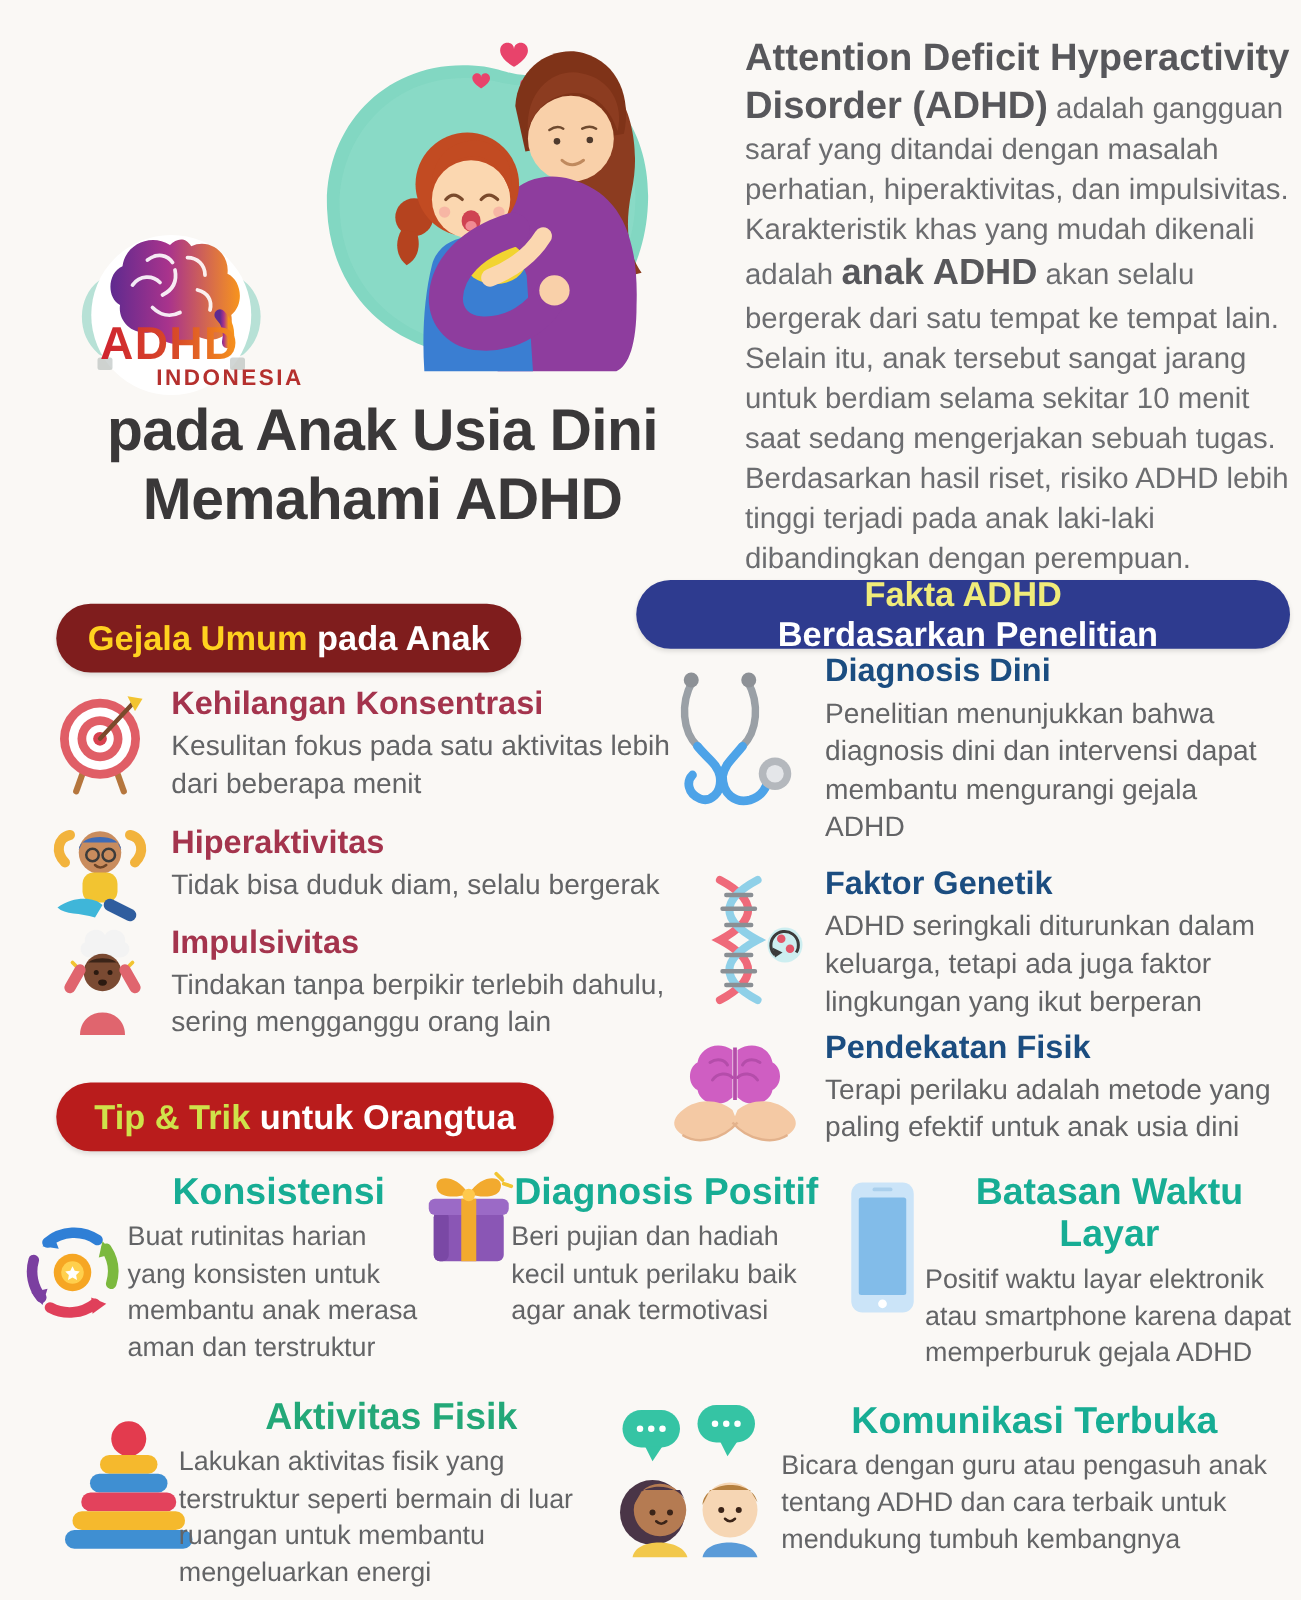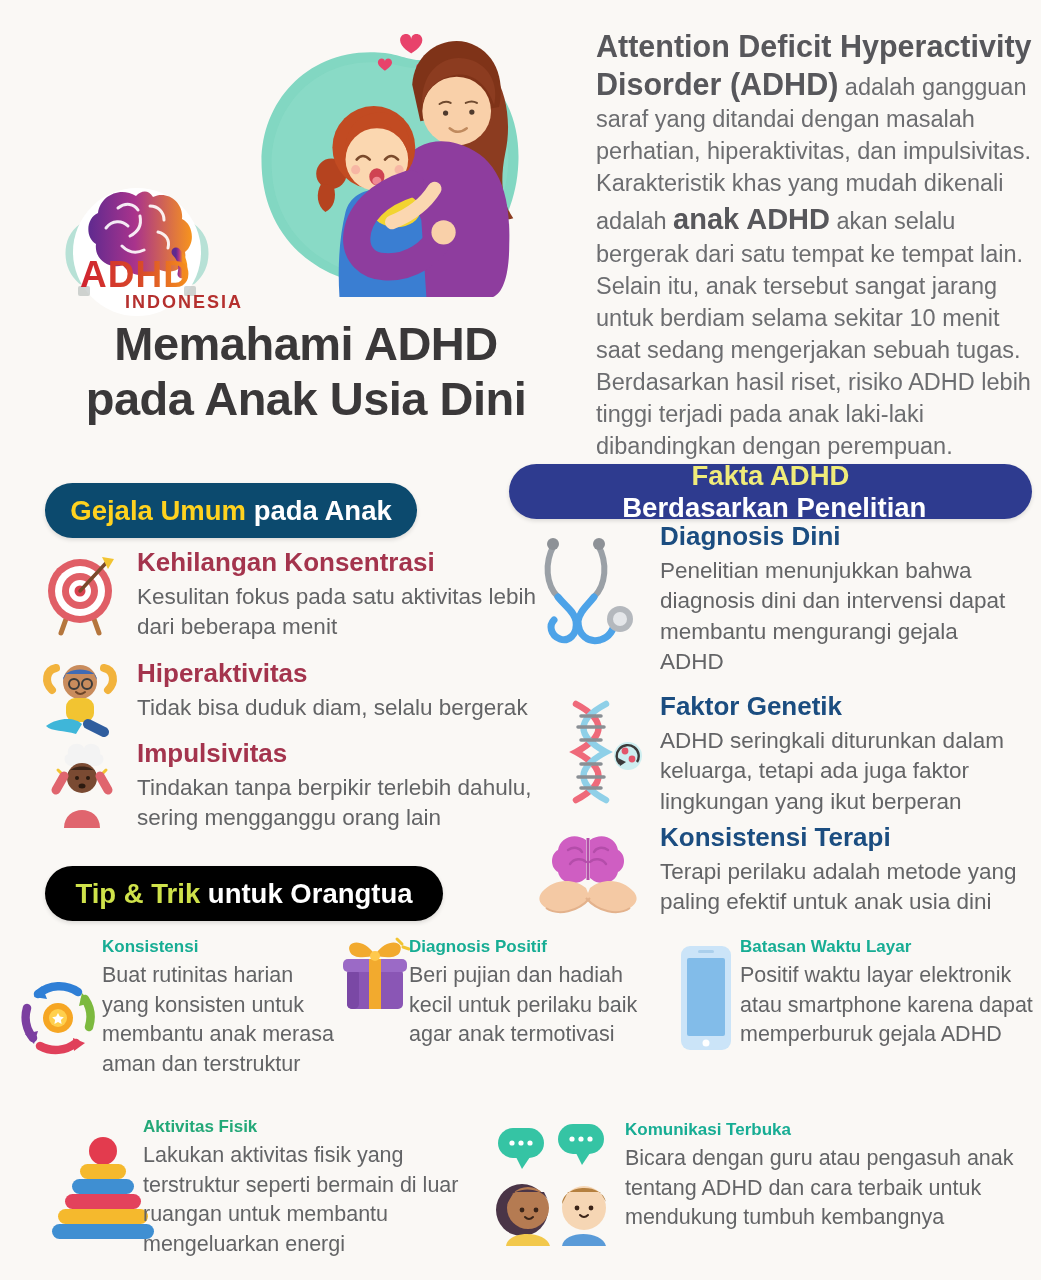--- a/index.html
+++ b/index.html
@@ -26,32 +26,32 @@
   }
   .logo .sub { position:absolute; left:95px; top:110px; font-size:18px; font-weight:bold; letter-spacing:2px; color:#b5302e; }
 
   
   .title { left:38px; top:316px; width:536px; text-align:center; font-size:47px; font-weight:bold;
            color:#3a3839; line-height:1.18; letter-spacing:-0.5px; }
 
   
   .badge { height:55px; border-radius:28px; display:flex; align-items:center; justify-content:center;
            font-weight:bold; font-size:27.5px; white-space:pre; box-shadow:0 2px 4px rgba(0,0,0,0.12); }
-  .badge-red   { left:45px;  top:483px; width:372px; background:#0c4a6e; color:#ffffff; }
+  .badge-red   { left:45px;  top:483px; width:372px; background:#7f1d1d; color:#ffffff; }
   .badge-red .hl { color:#ffd21f; }
   .badge-blue  { left:509px; top:464px; width:523px; background:#2e3b8f; color:#ffffff;flex-direction:column; }
   .badge-blue .hl { color:#f0ec7a; }
-  .badge-teal  { left:45px;  top:866px; width:398px; background:#000000; color:#ffffff; }
+  .badge-teal  { left:45px;  top:866px; width:398px; background:#b91c1c; color:#ffffff; }
   .badge-teal .hl { color:#cfe24a; }
 
   
   .item-title { font-weight:bold; }
   .g-title { font-size:26px; color:#a4344d; margin-bottom:4px; }
   .f-title { font-size:26px; color:#1b4d80; margin-bottom:4px; }
-  .t-title { font-size:17px; color:#17ad94; margin-bottom:4px; }
+  .t-title { font-size:30px; color:#17ad94; margin-bottom:4px;text-align:center; }
   .t-title.green { color:#23a878; }
   .body-txt { font-size:22.5px; color:#636466; line-height:1.35; }
   .body-sm  { font-size:21.5px; color:#636466; line-height:1.38; }
 
   svg { display:block; }
 </style>
 </head>
 <body>
 
 <div class="page">
@@ -127,22 +127,22 @@
         <path d="M34,60 c6,6 14,8 22,4" stroke="#ffffff" stroke-width="3" fill="none" opacity="0.9" stroke-linecap="round"></path>
       </g>
     </svg>
     <div class="word">ADHD</div>
     <div class="sub">INDONESIA</div>
   </div>
 
   <p class="abs intro"><span class="big">Attention Deficit Hyperactivity Disorder (ADHD)</span><span> adalah gangguan saraf yang ditandai dengan masalah perhatian, hiperaktivitas, dan impulsivitas. Karakteristik khas yang mudah dikenali adalah </span><span class="emph">anak ADHD</span><span> akan selalu bergerak dari satu tempat ke tempat lain. Selain itu, anak tersebut sangat jarang untuk berdiam selama sekitar 10 menit saat sedang mengerjakan sebuah tugas. Berdasarkan hasil riset, risiko ADHD lebih tinggi terjadi pada anak laki-laki dibandingkan dengan perempuan.</span></p>
 
   <h1 class="abs title">
+    <div>pada Anak Usia Dini</div>
     <div>Memahami ADHD</div>
-    <div>pada Anak Usia Dini</div>
   </h1>
 
   <div class="abs badge badge-red"><span class="hl">Gejala Umum</span><span> pada Anak</span></div>
 
   <div class="abs" style="left:44px; top:553px; width:76px; height:84px;">
     <svg viewBox="0 0 76 84" width="76" height="84">
       <path d="M22,66 l-5,14" stroke="#b5763d" stroke-width="5" stroke-linecap="round"></path>
       <path d="M50,66 l5,14" stroke="#b5763d" stroke-width="5" stroke-linecap="round"></path>
       <circle cx="36" cy="38" r="32" fill="#e05e66"></circle>
       <circle cx="36" cy="38" r="25" fill="#ffffff"></circle>
@@ -240,21 +240,21 @@
       <path d="M52,12 v42" stroke="#b44daa" stroke-width="3"></path>
       <path d="M32,24 c6,-4 12,-2 14,2 M34,38 c4,-6 12,-6 16,-2 M72,24 c-6,-4 -12,-2 -14,2 M70,38 c-4,-6 -12,-6 -16,-2" stroke="#b44daa" stroke-width="2.4" fill="none" stroke-linecap="round"></path>
       <g fill="#f4c9a4">
         <path d="M6,66 C18,52 38,52 50,62 L54,72 C42,86 22,90 10,82 C2,77 2,71 6,66 Z"></path>
         <path d="M98,66 C86,52 66,52 54,62 L50,72 C62,86 82,90 94,82 C102,77 102,71 98,66 Z"></path>
       </g>
       <path d="M10,82 C22,90 42,86 54,72 M94,82 C82,90 62,86 50,72" stroke="#e3b28c" stroke-width="2" fill="none"></path>
     </svg>
   </div>
   <div class="abs" style="left:660px; top:822px; width:382px;">
-    <div class="item-title f-title">Konsistensi Terapi</div>
+    <div class="item-title f-title">Pendekatan Fisik</div>
     <div class="body-txt">Terapi perilaku adalah metode yang paling efektif untuk anak usia dini</div>
   </div>
 
   <div class="abs badge badge-teal"><span class="hl">Tip &amp; Trik</span><span> untuk Orangtua</span></div>
 
   <div class="abs" style="left:12px; top:972px; width:92px; height:92px;">
     <svg viewBox="0 0 92 92" width="92" height="92">
       <circle cx="46" cy="46" r="15" fill="#f6a623"></circle>
       <circle cx="46" cy="46" r="9" fill="#ffd04d"></circle>
       <path d="M46,41 l1.8,3.6 4,.6 -2.9,2.8 .7,4 -3.6,-1.9 -3.6,1.9 .7,-4 -2.9,-2.8 4,-.6 Z" fill="#ffffff"></path>

